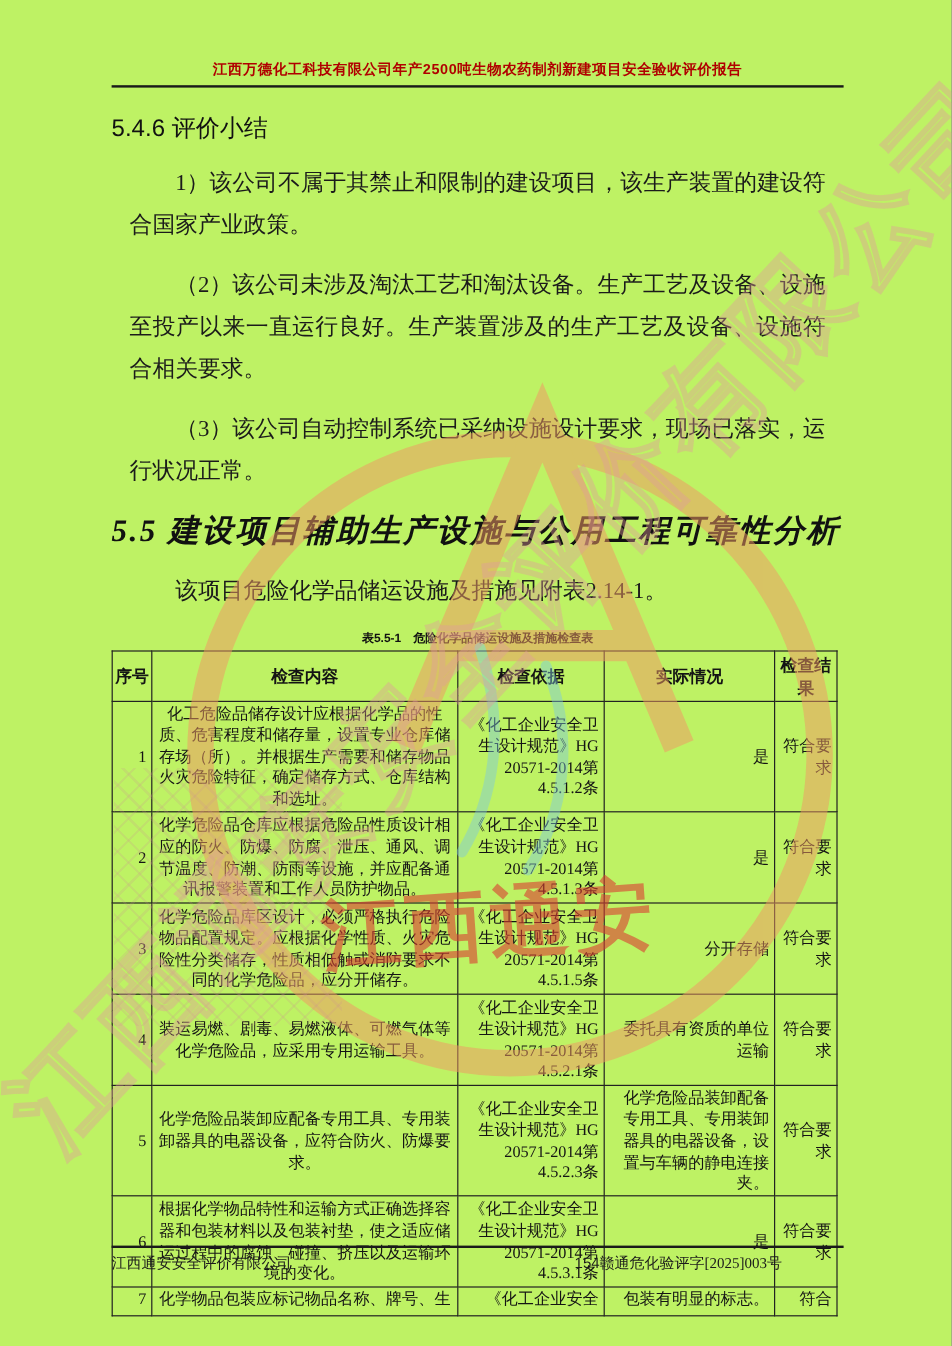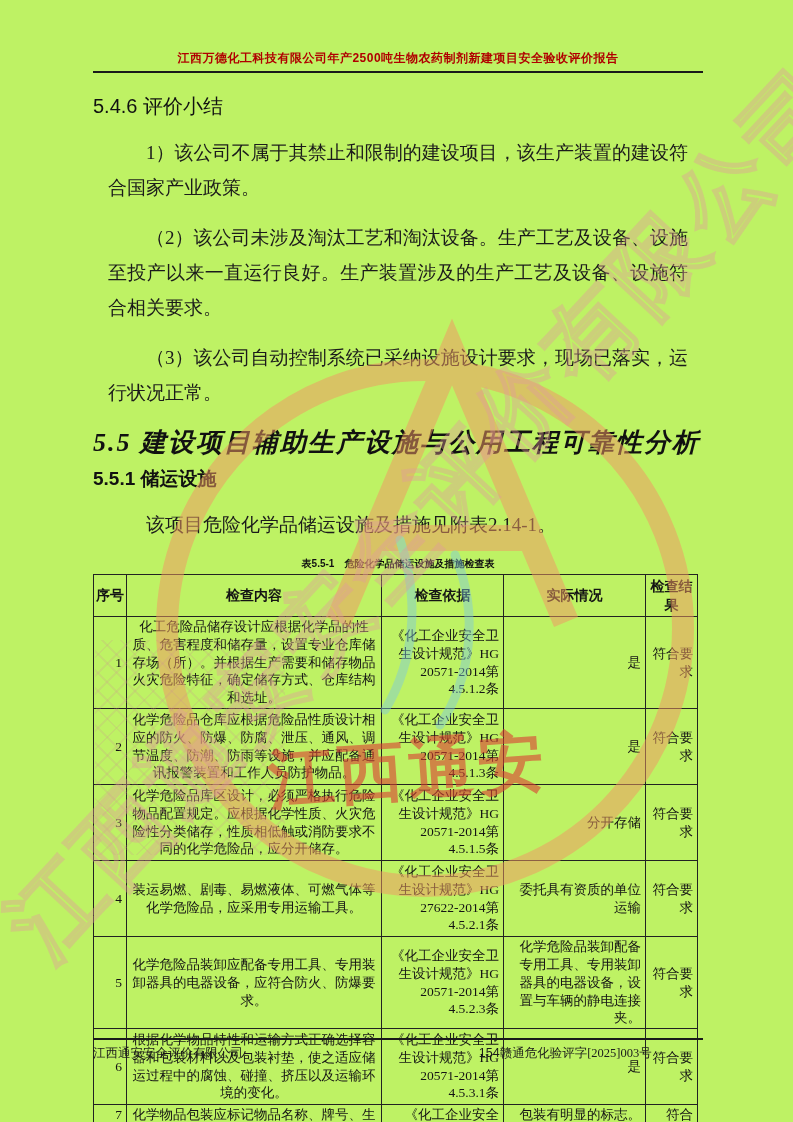--- a/index.html
+++ b/index.html
@@ -100,21 +100,20 @@
   <div class="content">
     <div class="header-title">江西万德化工科技有限公司年产2500吨生物农药制剂新建项目安全验收评价报告</div>
     <div class="header-rule"></div>
 
     <h1 class="sec">5.4.6 评价小结</h1>
     <p class="body-par">1）该公司不属于其禁止和限制的建设项目，该生产装置的建设符合国家产业政策。</p>
     <p class="body-par">（2）该公司未涉及淘汰工艺和淘汰设备。生产工艺及设备、设施至投产以来一直运行良好。生产装置涉及的生产工艺及设备、设施符合相关要求。</p>
     <p class="body-par">（3）该公司自动控制系统已采纳设施设计要求，现场已落实，运行状况正常。</p>
 
     <h2 class="sec">5.5 建设项目辅助生产设施与公用工程可靠性分析</h2>
-    <h3 class="sec">5.5.1 储运设施</h3>
     <p class="body-par">该项目危险化学品储运设施及措施见附表2.14-1。</p>
 
     <div class="table-caption">表5.5-1　危险化学品储运设施及措施检查表</div>
 
     <table class="check">
       <colgroup>
         <col class="c-no">
           <col class="c-cont">
           <col class="c-basis">
           <col class="c-actual">
@@ -145,21 +144,21 @@
       <tr class="r3">
         <td class="cell-no">3</td>
         <td class="cell-content">化学危险品库区设计，必须严格执行危险物品配置规定。应根据化学性质、火灾危险性分类储存，性质相低触或消防要求不同的化学危险品，应分开储存。</td>
         <td class="cell-basis">《化工企业安全卫生设计规范》HG 20571-2014第4.5.1.5条</td>
         <td class="cell-actual">分开存储</td>
         <td class="cell-result">符合要求</td>
       </tr>
       <tr class="r4">
         <td class="cell-no">4</td>
         <td class="cell-content">装运易燃、剧毒、易燃液体、可燃气体等化学危险品，应采用专用运输工具。</td>
-        <td class="cell-basis">《化工企业安全卫生设计规范》HG 27622-2014第4.5.2.1条</td>
+        <td class="cell-basis">《化工企业安全卫生设计规范》HG 20571-2014第4.5.2.1条</td>
         <td class="cell-actual">委托具有资质的单位运输</td>
         <td class="cell-result">符合要求</td>
       </tr>
       <tr class="r5">
         <td class="cell-no">5</td>
         <td class="cell-content">化学危险品装卸应配备专用工具、专用装卸器具的电器设备，应符合防火、防爆要求。</td>
         <td class="cell-basis">《化工企业安全卫生设计规范》HG 20571-2014第4.5.2.3条</td>
         <td class="cell-actual">化学危险品装卸配备专用工具、专用装卸器具的电器设备，设置与车辆的静电连接夹。</td>
         <td class="cell-result">符合要求</td>
       </tr>

